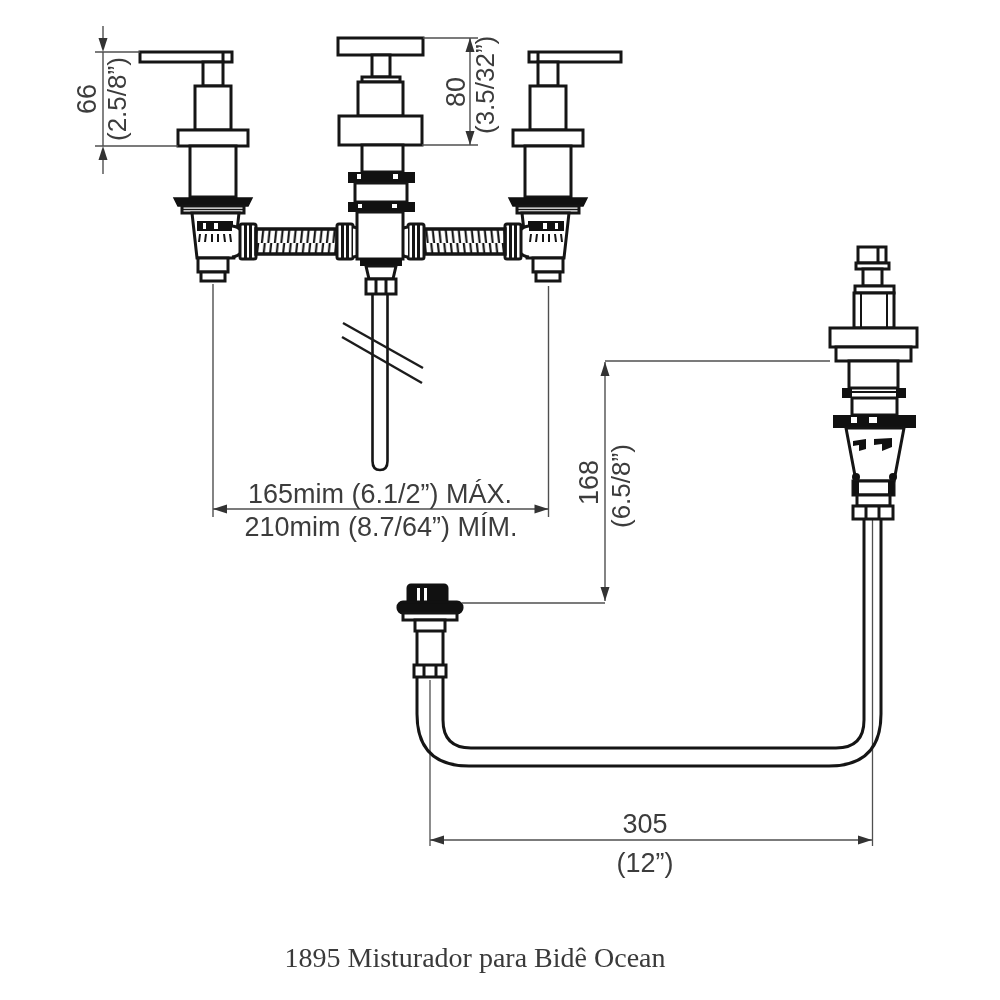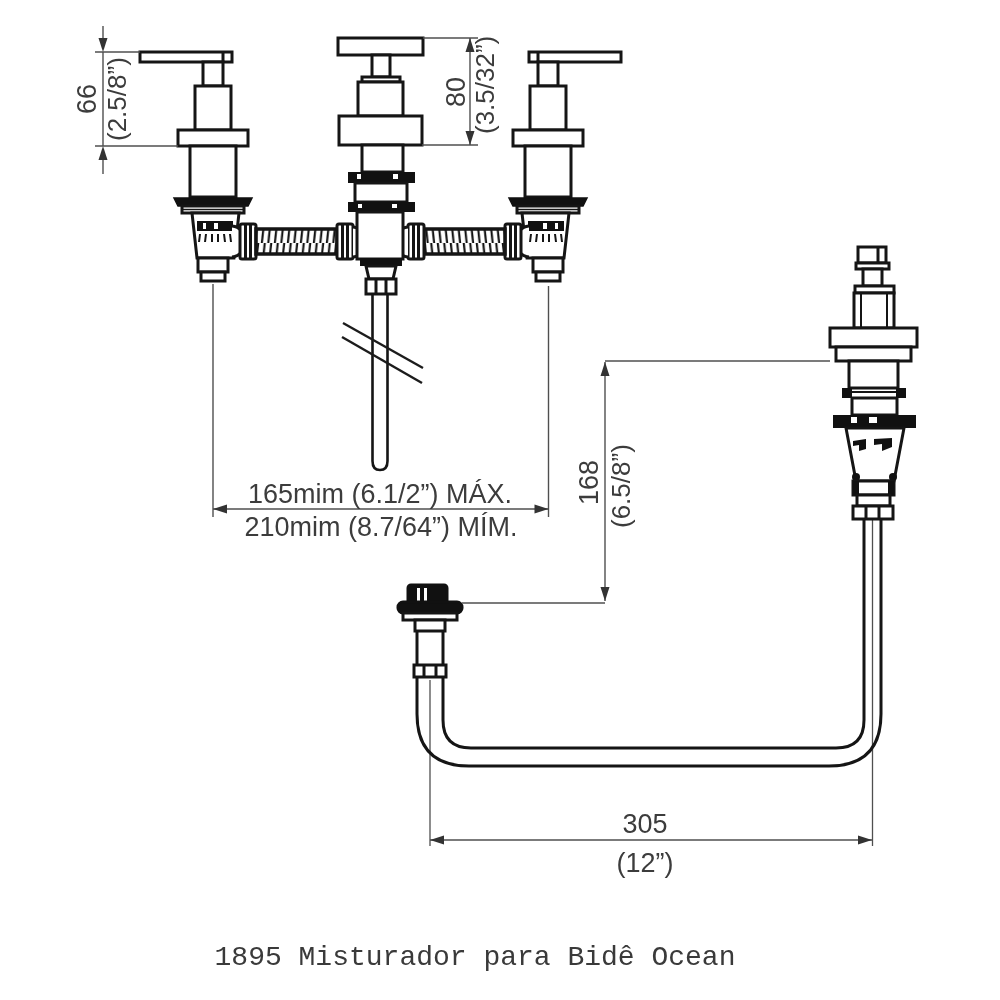--- a/index.html
+++ b/index.html
@@ -9,21 +9,21 @@
     background:#ffffff;
     font-family:"Liberation Sans", sans-serif;
     overflow:hidden;
   }
   svg{display:block;}
   .dim-text{fill:#3c3c3c;font-size:27px;font-family:"Liberation Sans",sans-serif;}
   .dim-text-sm{fill:#3c3c3c;font-size:26px;font-family:"Liberation Sans",sans-serif;}
   .caption{
     position:absolute;left:0;top:942px;width:950px;
     text-align:center;font-size:28px;color:#3a3a3a;
-    font-family:Liberation Mono, monospace;
+    font-family:Liberation Serif, serif;
   }
 </style>
 </head>
 <body>
 
 <div class="stage">
 <svg width="1000" height="1000" viewBox="0 0 1000 1000">
   <defs>
     <pattern id="corr" width="6.5" height="27" patternUnits="userSpaceOnUse">
       <rect width="6.5" height="27" fill="#ffffff"></rect>

